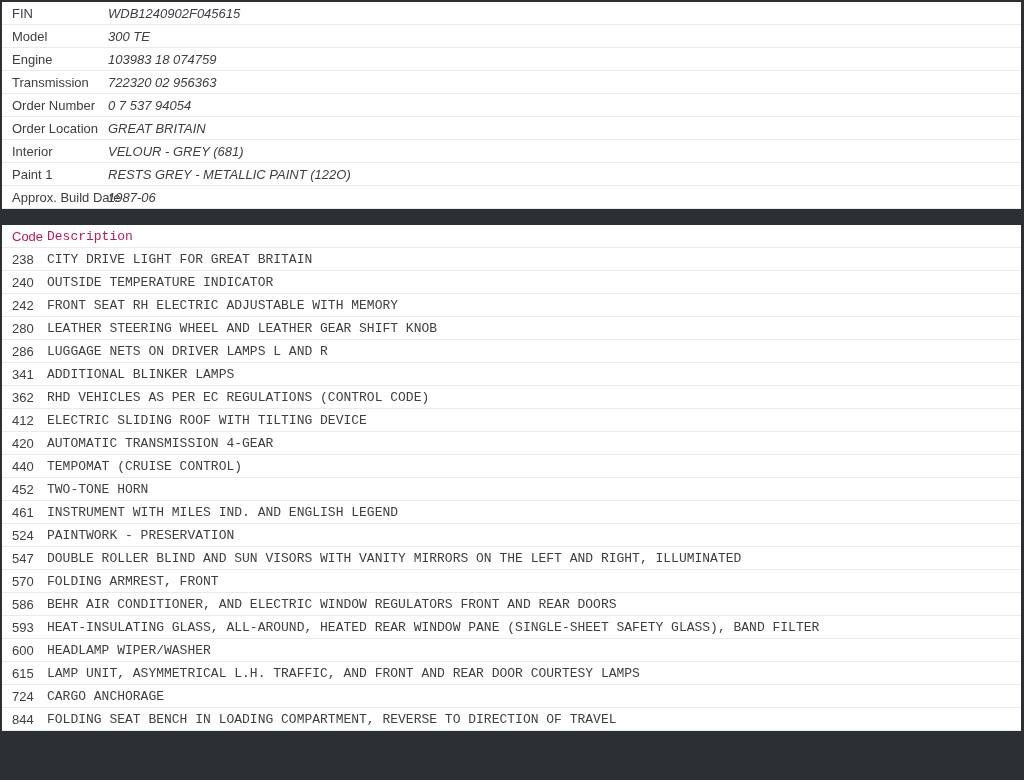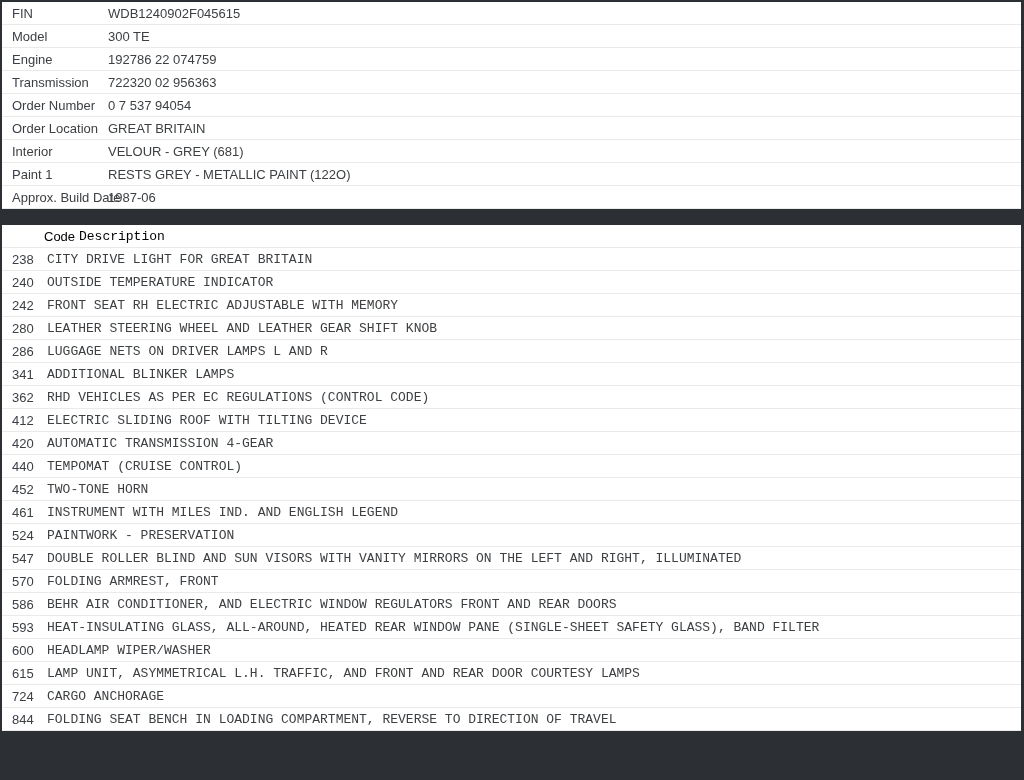--- a/index.html
+++ b/index.html
@@ -30,28 +30,28 @@
     background: #ffffff;
     white-space: nowrap;
     overflow: hidden;
   }
   .row:last-child { border-bottom-color: #eaeaea; }
   .field-label {
     flex: none;
     width: 106px;
     padding-left: 10px;
   }
-  .field-value { flex: 1; }
+  .field-value { flex: 1; font-style: italic; }
   .code-cell {
     flex: none;
     width: 45px;
     padding-left: 10px;
   }
   .desc-cell { flex: 1; font-family: Liberation Mono, monospace; }
-  .header-row { color: #000000; padding-left: 32px; }
+  .header-row { color: #be185d; }
   .section-gap {
     height: 16px;
     background: transparent;
   }
 </style>
 </head>
 <body>
 
 <div class="page">
 
@@ -63,21 +63,21 @@
           <div class="field-value">WDB1240902F045615</div>
         </div>
 
         <div class="row">
           <div class="field-label">Model</div>
           <div class="field-value">300 TE</div>
         </div>
 
         <div class="row">
           <div class="field-label">Engine</div>
-          <div class="field-value">192786 22 074759</div>
+          <div class="field-value">103983 18 074759</div>
         </div>
 
         <div class="row">
           <div class="field-label">Transmission</div>
           <div class="field-value">722320 02 956363</div>
         </div>
 
         <div class="row">
           <div class="field-label">Order Number</div>
           <div class="field-value">0 7 537 94054</div>

